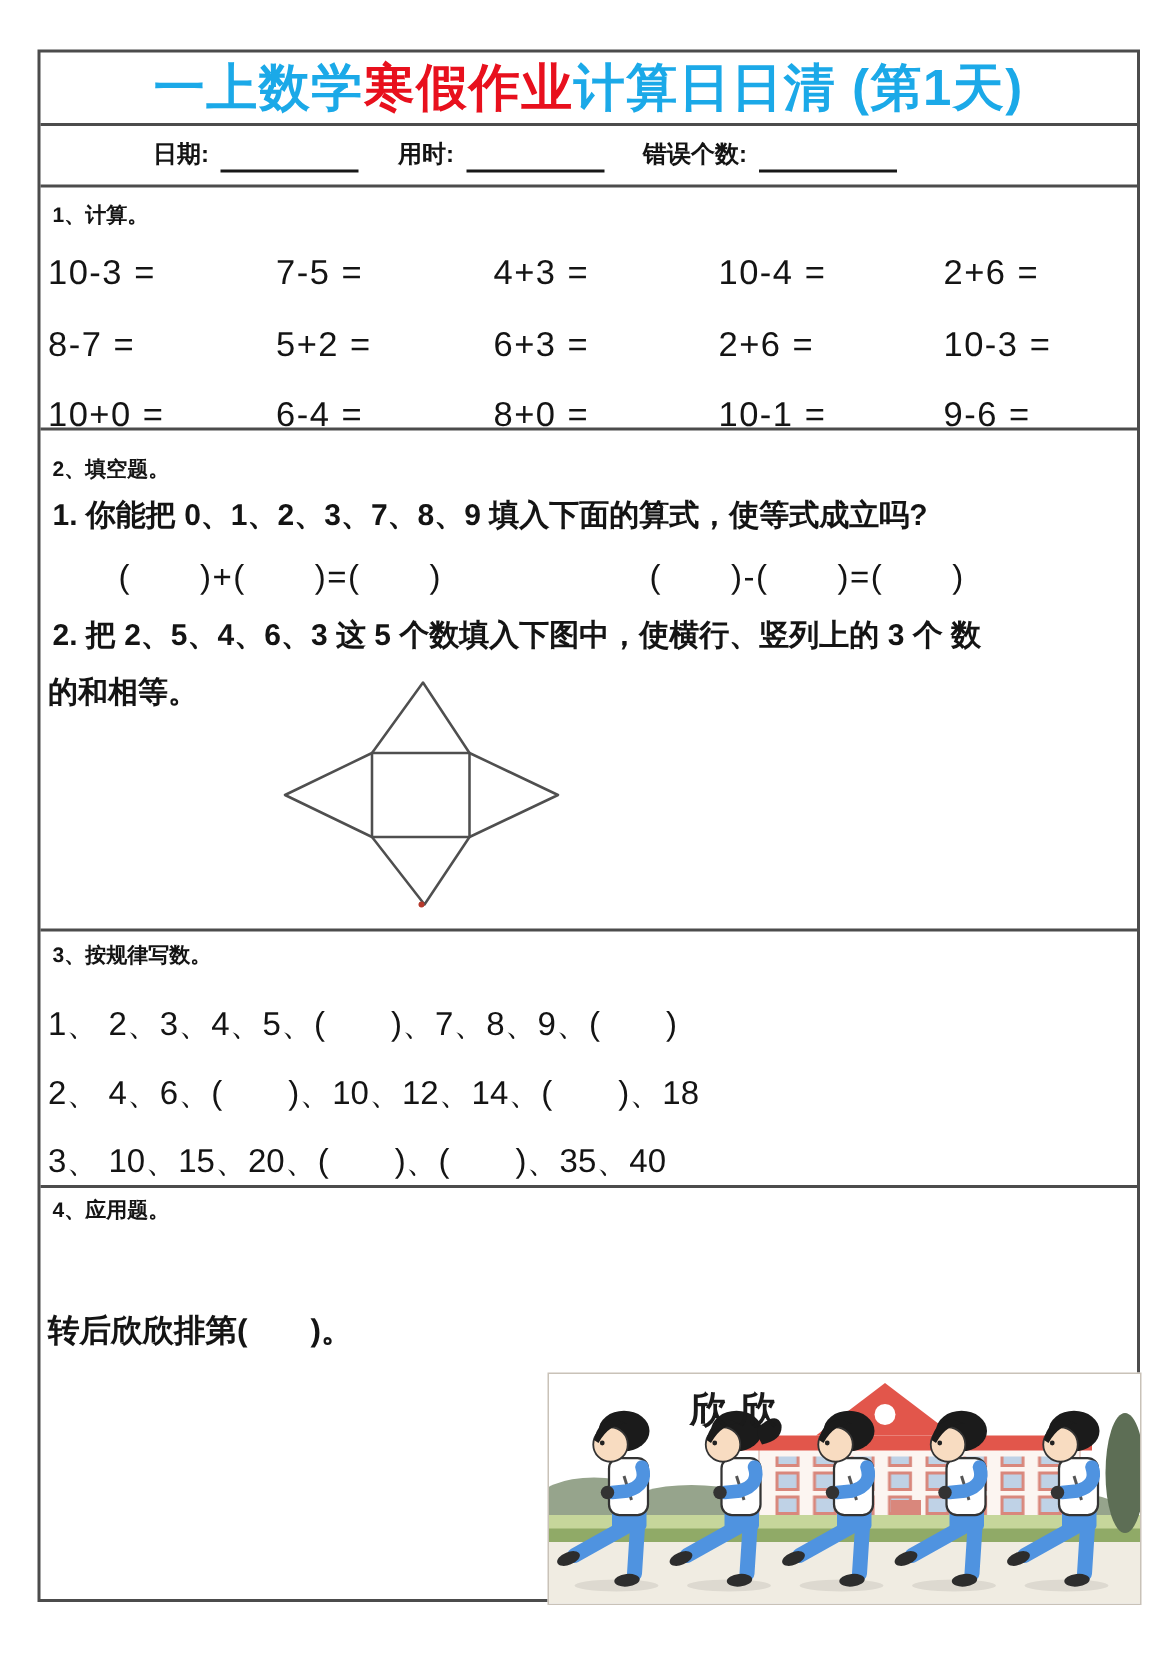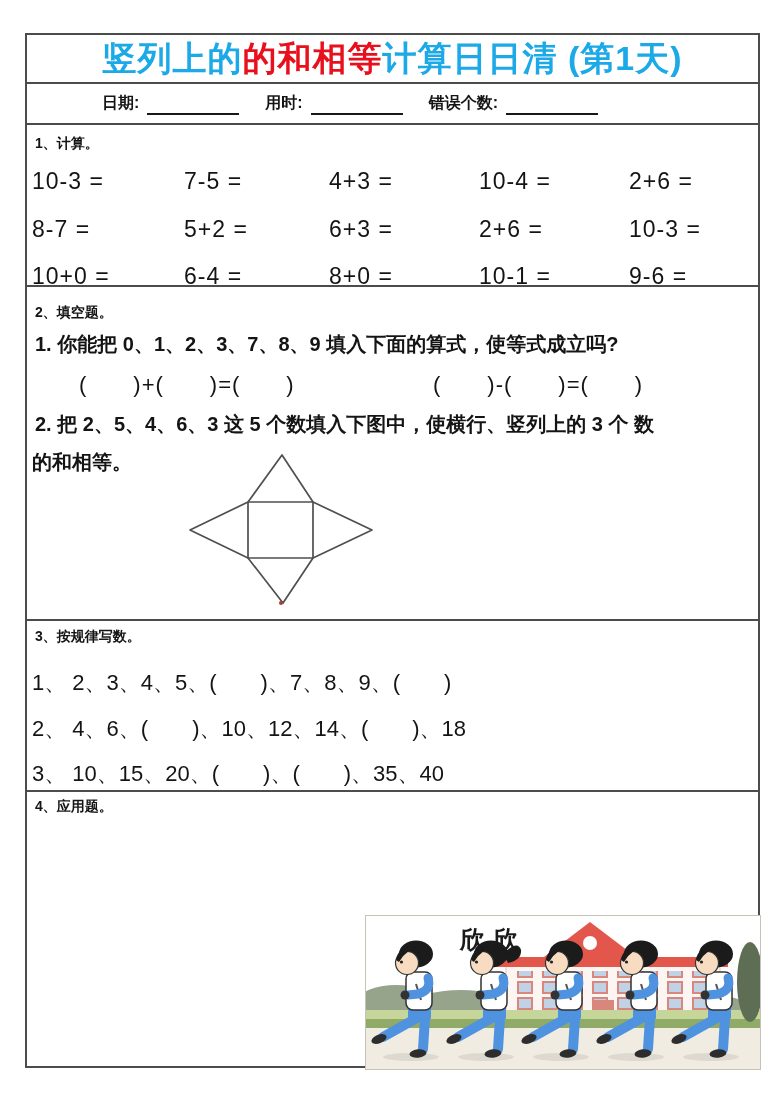--- a/index.html
+++ b/index.html
@@ -51,22 +51,22 @@
   }
   svg{display:block;}
   .svg-label{font-family:"Liberation Sans","DejaVu Sans",sans-serif;font-weight:700;}
 </style>
 </head>
 <body>
 
 <div class="sheet">
 
   <div class="title-row">
-    <span class="t-blue">竖列上的</span>
-      <span class="t-red">的和相等</span>
+    <span class="t-blue">一上数学</span>
+      <span class="t-red">寒假作业</span>
       <span class="t-blue">计算日日清 (第1天)</span>
   </div>
 
   <div class="meta-row">
     <span>日期:</span>
       <span class="blank-line"></span>
     <span class="m-gap">用时:</span>
       <span class="blank-line"></span>
     <span class="m-gap">错误个数:</span>
       <span class="blank-line"></span>
@@ -112,20 +112,21 @@
   <div class="hline hl-2"></div>
 
   <span class="txt heading" style="top:593px;left:8px;">3、按规律写数。</span>
   <span class="txt pat" style="top:634px;left:5px;">1、 2、3、4、5、(　　)、7、8、9、(　　)</span>
   <span class="txt pat" style="top:680px;left:5px;">2、 4、6、(　　)、10、12、14、(　　)、18</span>
   <span class="txt pat" style="top:725px;left:5px;">3、 10、15、20、(　　)、(　　)、35、40</span>
 
   <div class="hline hl-3"></div>
 
   <span class="txt heading" style="top:763px;left:8px;">4、应用题。</span>
+  <span class="txt body-cn" style="top:840px;left:5px;font-size:21px;">转后欣欣排第(　　)。</span>
 
   <svg class="illus" viewBox="0 0 394 153" aria-hidden="true">
     <defs>
       <pattern id="winpat" width="25" height="16" patternUnits="userSpaceOnUse">
         <rect x="2" y="2" width="14" height="11" fill="#bfd2e6" stroke="#d9877c" stroke-width="2"></rect>
       </pattern>
       <g id="kid">
         <ellipse cx="38" cy="119" rx="28" ry="4" fill="rgba(0,0,0,0.08)"></ellipse>
         <path d="M44,80 L10,99" stroke="#4f93e0" stroke-width="10" stroke-linecap="round" fill="none"></path>
         <ellipse cx="6" cy="101" rx="8" ry="4.2" fill="#2d2d2d" transform="rotate(-22 6 101)"></ellipse>

